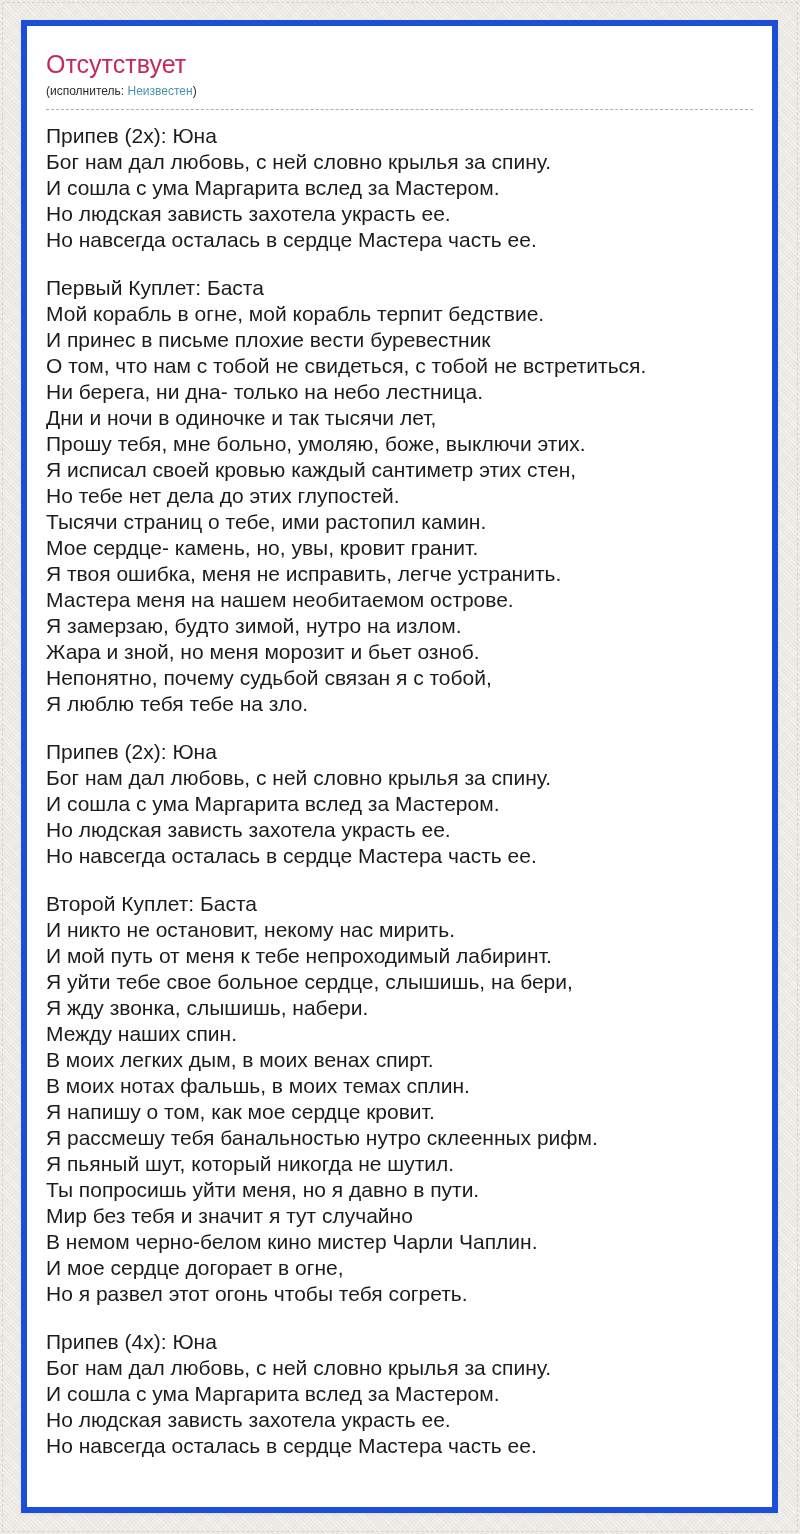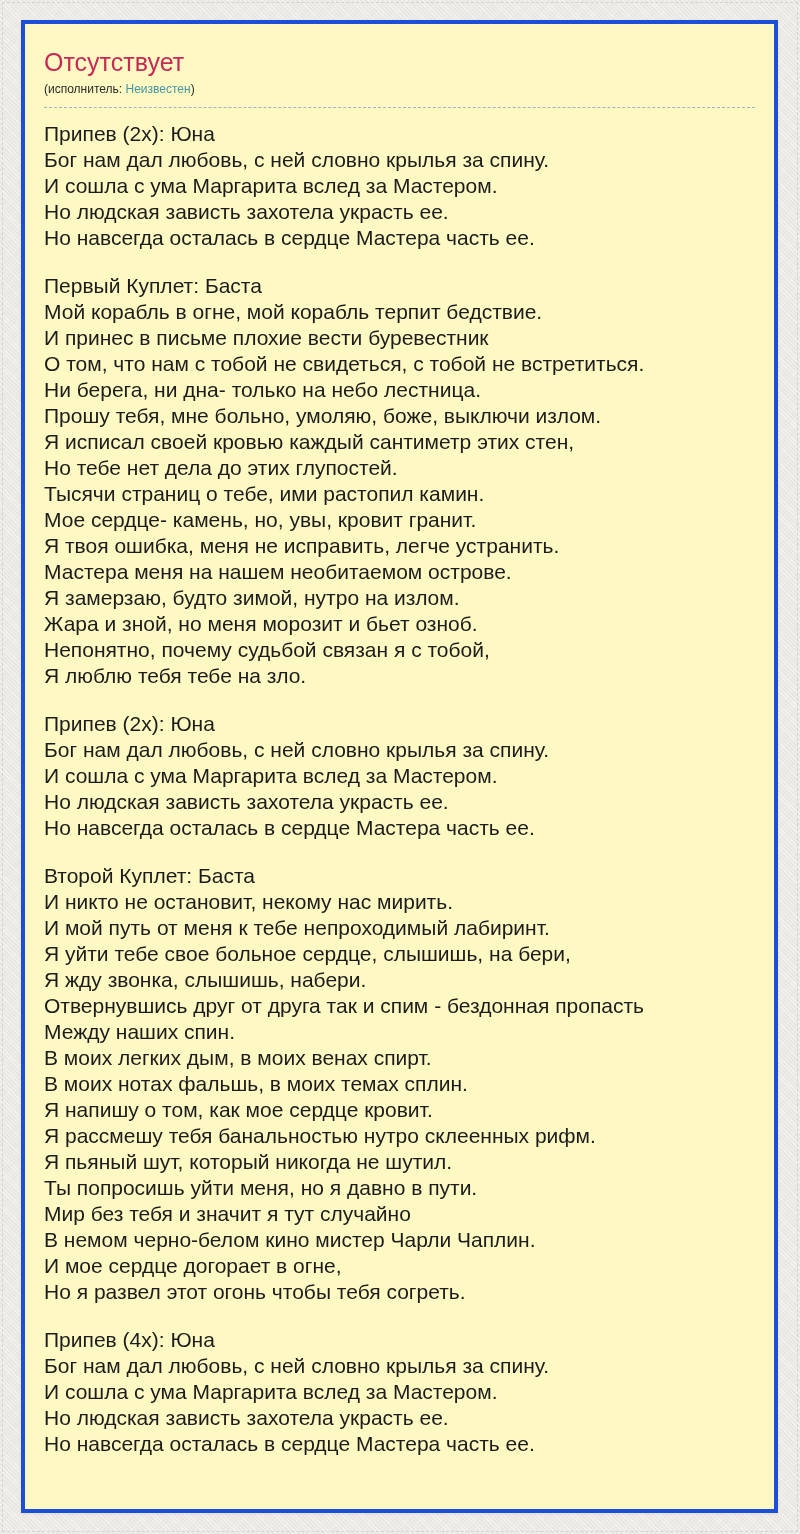--- a/index.html
+++ b/index.html
@@ -13,22 +13,22 @@
     overflow:hidden;
   }
   .page-edge{
     position:absolute;inset:2px;
     border:1px dashed #d6d3cc;
     pointer-events:none;
   }
   .card{
     position:absolute;left:21px;top:20px;width:757px;
     box-sizing:border-box;
-    background:#fef9c3;
-    border:4px solid #1d4ed8;
+    background:#ffffff;
+    border:6px solid #1d4ed8;
     box-shadow:0 1px 3px rgba(0,0,0,.07);
     padding:24px 19px 27px 19px;
     min-height:1493px;
   }
   .song-title{
     font-size:25px;line-height:28px;font-weight:400;
     color:var(--title-color,#c52a58);
     text-decoration:none;display:inline-block;
     cursor:pointer;
   }
@@ -68,21 +68,22 @@
         <div class="line">И сошла с ума Маргарита вслед за Мастером.</div>
         <div class="line">Но людская зависть захотела украсть ее.</div>
         <div class="line">Но навсегда осталась в сердце Мастера часть ее.</div>
       </div>
       <div class="stanza">
         <div class="line">Первый Куплет: Баста</div>
         <div class="line">Мой корабль в огне, мой корабль терпит бедствие.</div>
         <div class="line">И принес в письме плохие вести буревестник</div>
         <div class="line">О том, что нам с тобой не свидеться, с тобой не встретиться.</div>
         <div class="line">Ни берега, ни дна- только на небо лестница.</div>
-        <div class="line">Прошу тебя, мне больно, умоляю, боже, выключи излом.</div>
+        <div class="line">Дни и ночи в одиночке и так тысячи лет,</div>
+        <div class="line">Прошу тебя, мне больно, умоляю, боже, выключи этих.</div>
         <div class="line">Я исписал своей кровью каждый сантиметр этих стен,</div>
         <div class="line">Но тебе нет дела до этих глупостей.</div>
         <div class="line">Тысячи страниц о тебе, ими растопил камин.</div>
         <div class="line">Мое сердце- камень, но, увы, кровит гранит.</div>
         <div class="line">Я твоя ошибка, меня не исправить, легче устранить.</div>
         <div class="line">Мастера меня на нашем необитаемом острове.</div>
         <div class="line">Я замерзаю, будто зимой, нутро на излом.</div>
         <div class="line">Жара и зной, но меня морозит и бьет озноб.</div>
         <div class="line">Непонятно, почему судьбой связан я с тобой,</div>
         <div class="line">Я люблю тебя тебе на зло.</div>
@@ -93,21 +94,20 @@
         <div class="line">И сошла с ума Маргарита вслед за Мастером.</div>
         <div class="line">Но людская зависть захотела украсть ее.</div>
         <div class="line">Но навсегда осталась в сердце Мастера часть ее.</div>
       </div>
       <div class="stanza">
         <div class="line">Второй Куплет: Баста</div>
         <div class="line">И никто не остановит, некому нас мирить.</div>
         <div class="line">И мой путь от меня к тебе непроходимый лабиринт.</div>
         <div class="line">Я уйти тебе свое больное сердце, слышишь, на бери,</div>
         <div class="line">Я жду звонка, слышишь, набери.</div>
-        <div class="line">Отвернувшись друг от друга так и спим - бездонная пропасть</div>
         <div class="line">Между наших спин.</div>
         <div class="line">В моих легких дым, в моих венах спирт.</div>
         <div class="line">В моих нотах фальшь, в моих темах сплин.</div>
         <div class="line">Я напишу о том, как мое сердце кровит.</div>
         <div class="line">Я рассмешу тебя банальностью нутро склеенных рифм.</div>
         <div class="line">Я пьяный шут, который никогда не шутил.</div>
         <div class="line">Ты попросишь уйти меня, но я давно в пути.</div>
         <div class="line">Мир без тебя и значит я тут случайно</div>
         <div class="line">В немом черно-белом кино мистер Чарли Чаплин.</div>
         <div class="line">И мое сердце догорает в огне,</div>

